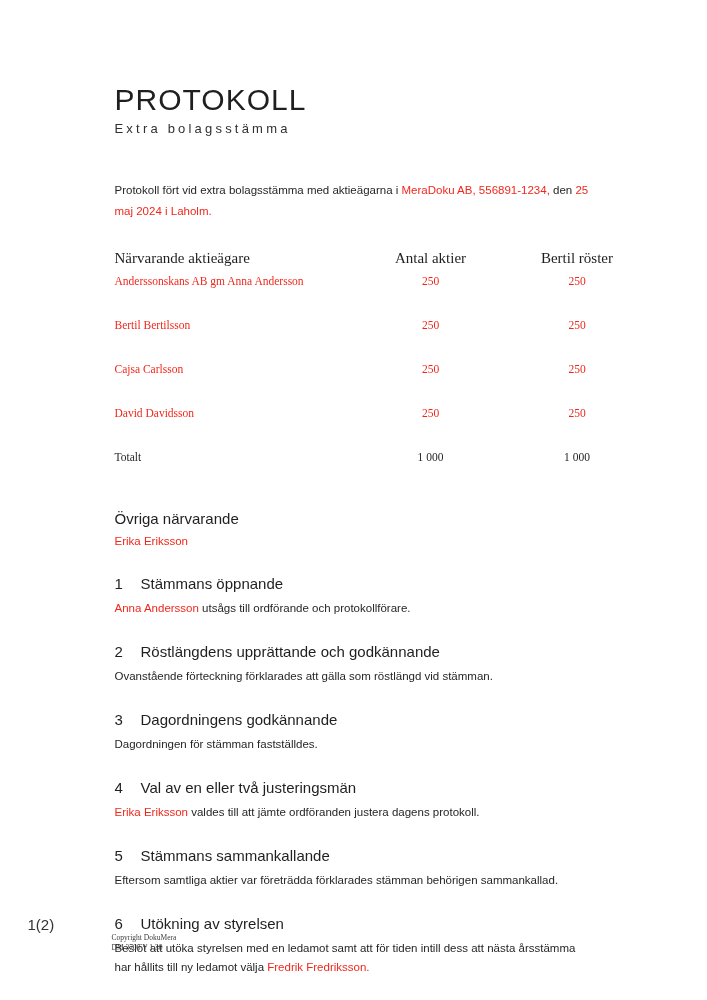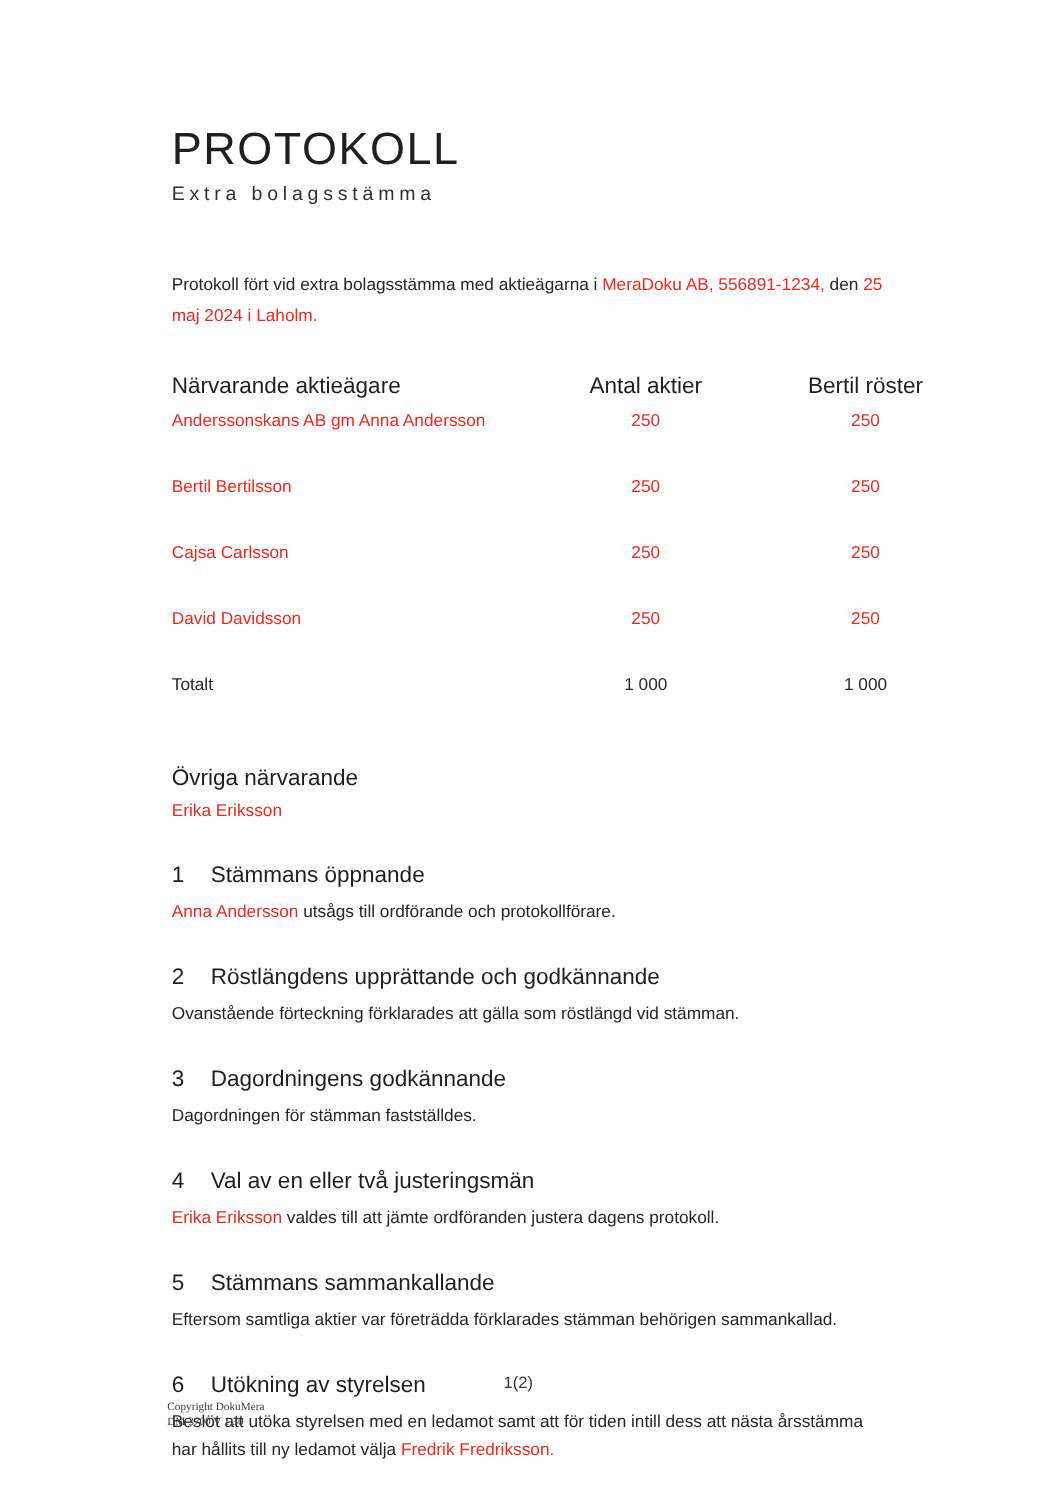--- a/index.html
+++ b/index.html
@@ -11,37 +11,37 @@
     position:relative; width:652px; height:1000px; margin:0 auto;
     background:#fff; overflow:hidden;
     padding:84px 87px 0 87px;
   }
   h1 { font-size:30px; font-weight:400; letter-spacing:1px; color:var(--head); line-height:1.05; }
   .subtitle { font-size:13px; letter-spacing:3.2px; color:#303030; margin-top:5px; }
   .body-text { font-size:11.5px; line-height:21px; color:var(--ink); }
   .intro { margin-top:44px; max-width:540px; }
   .red { color:var(--red); }
   
-  .table { margin-top:26px; }
+  .table { margin-top:26px;font-family:Liberation Serif, serif; }
   .trow { display:grid; grid-template-columns:240px 152px 141px; align-items:baseline; }
   .thead .tcell { font-size:15px; color:var(--head); line-height:20px; }
   .tcell.num { text-align:center; }
   #table-body .trow { margin-top:14px; min-height:30px; font-size:11.5px; }
   #table-body .trow:first-child { margin-top:7px; }
   #table-body .trow.red .tcell { color:var(--red); }
   
   .others { margin-top:28px; }
   .section-heading { font-size:15px; font-weight:400; color:var(--head); line-height:20px; }
   .others .body-text { margin-top:4px; line-height:17px; }
   
   .doc-section { margin-top:24px; }
   .doc-section .body-text { margin-top:5px; line-height:19px; max-width:545px; }
   .sec-num { display:inline-block; min-width:26px; }
   
-  .page-number { position:absolute; top:916px; left:0; right:16px; text-align:center; font-size:11px; color:#333; }
+  .page-number { position:absolute; top:916px; left:0; right:16px; font-size:15px; color:#333; }
   .copyright { position:absolute; top:933px; left:84px; font-size:7.5px; line-height:10px; color:#3c3c3c;font-family:Liberation Serif, serif; }
 </style>
 </head>
 <body>
 
 <div class="page">
 
   <header>
     <h1>PROTOKOLL</h1>
     <div class="subtitle">Extra bolagsstämma</div>

